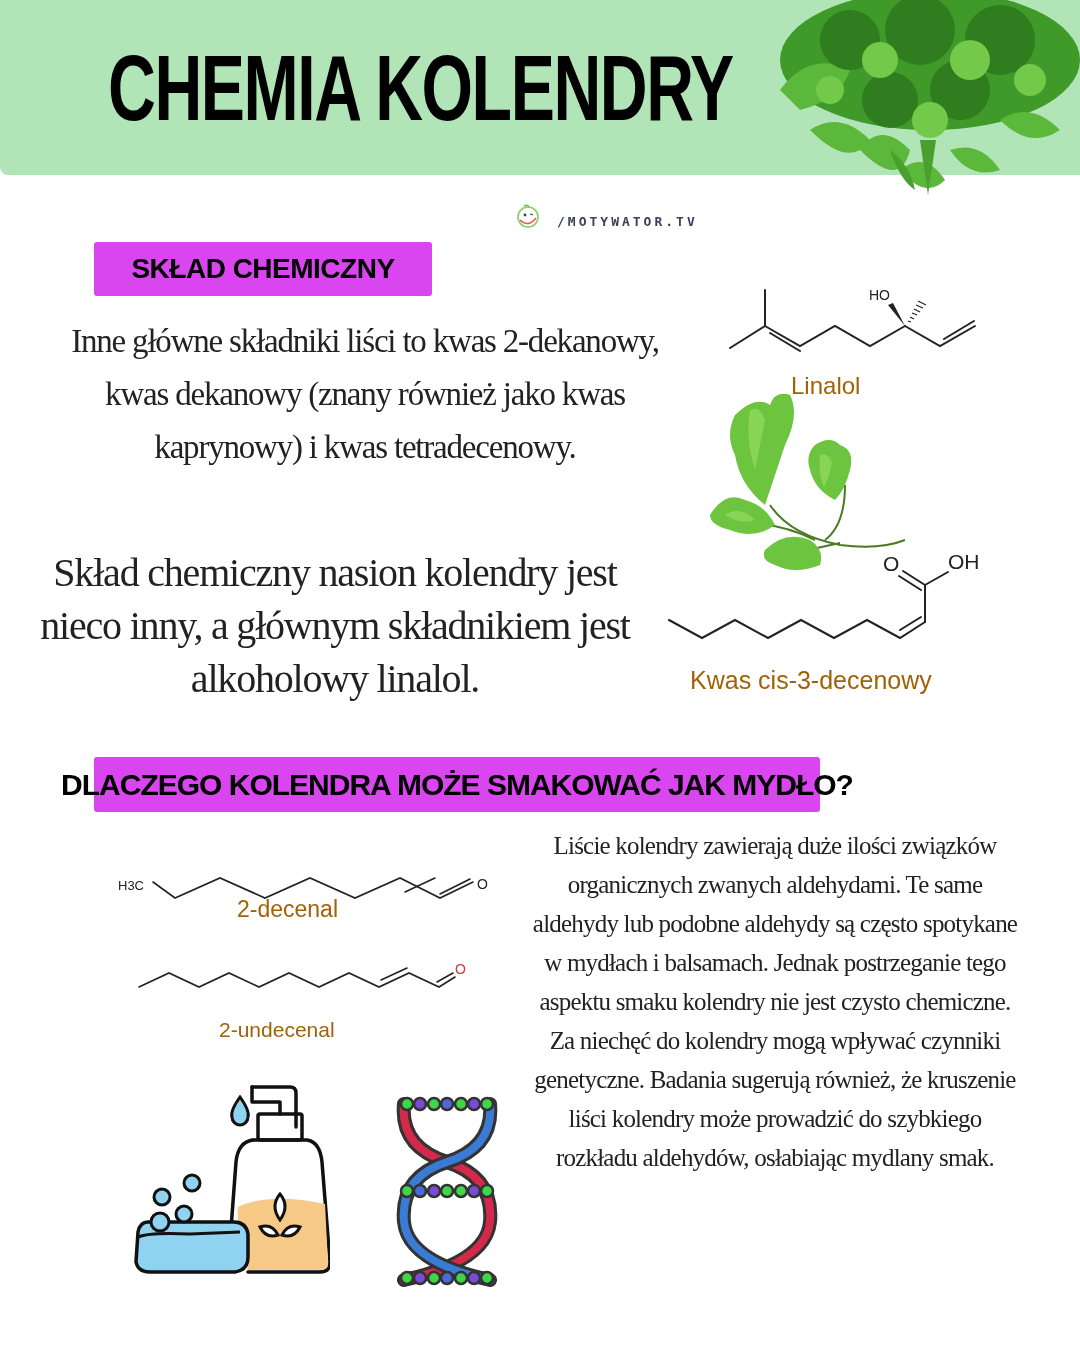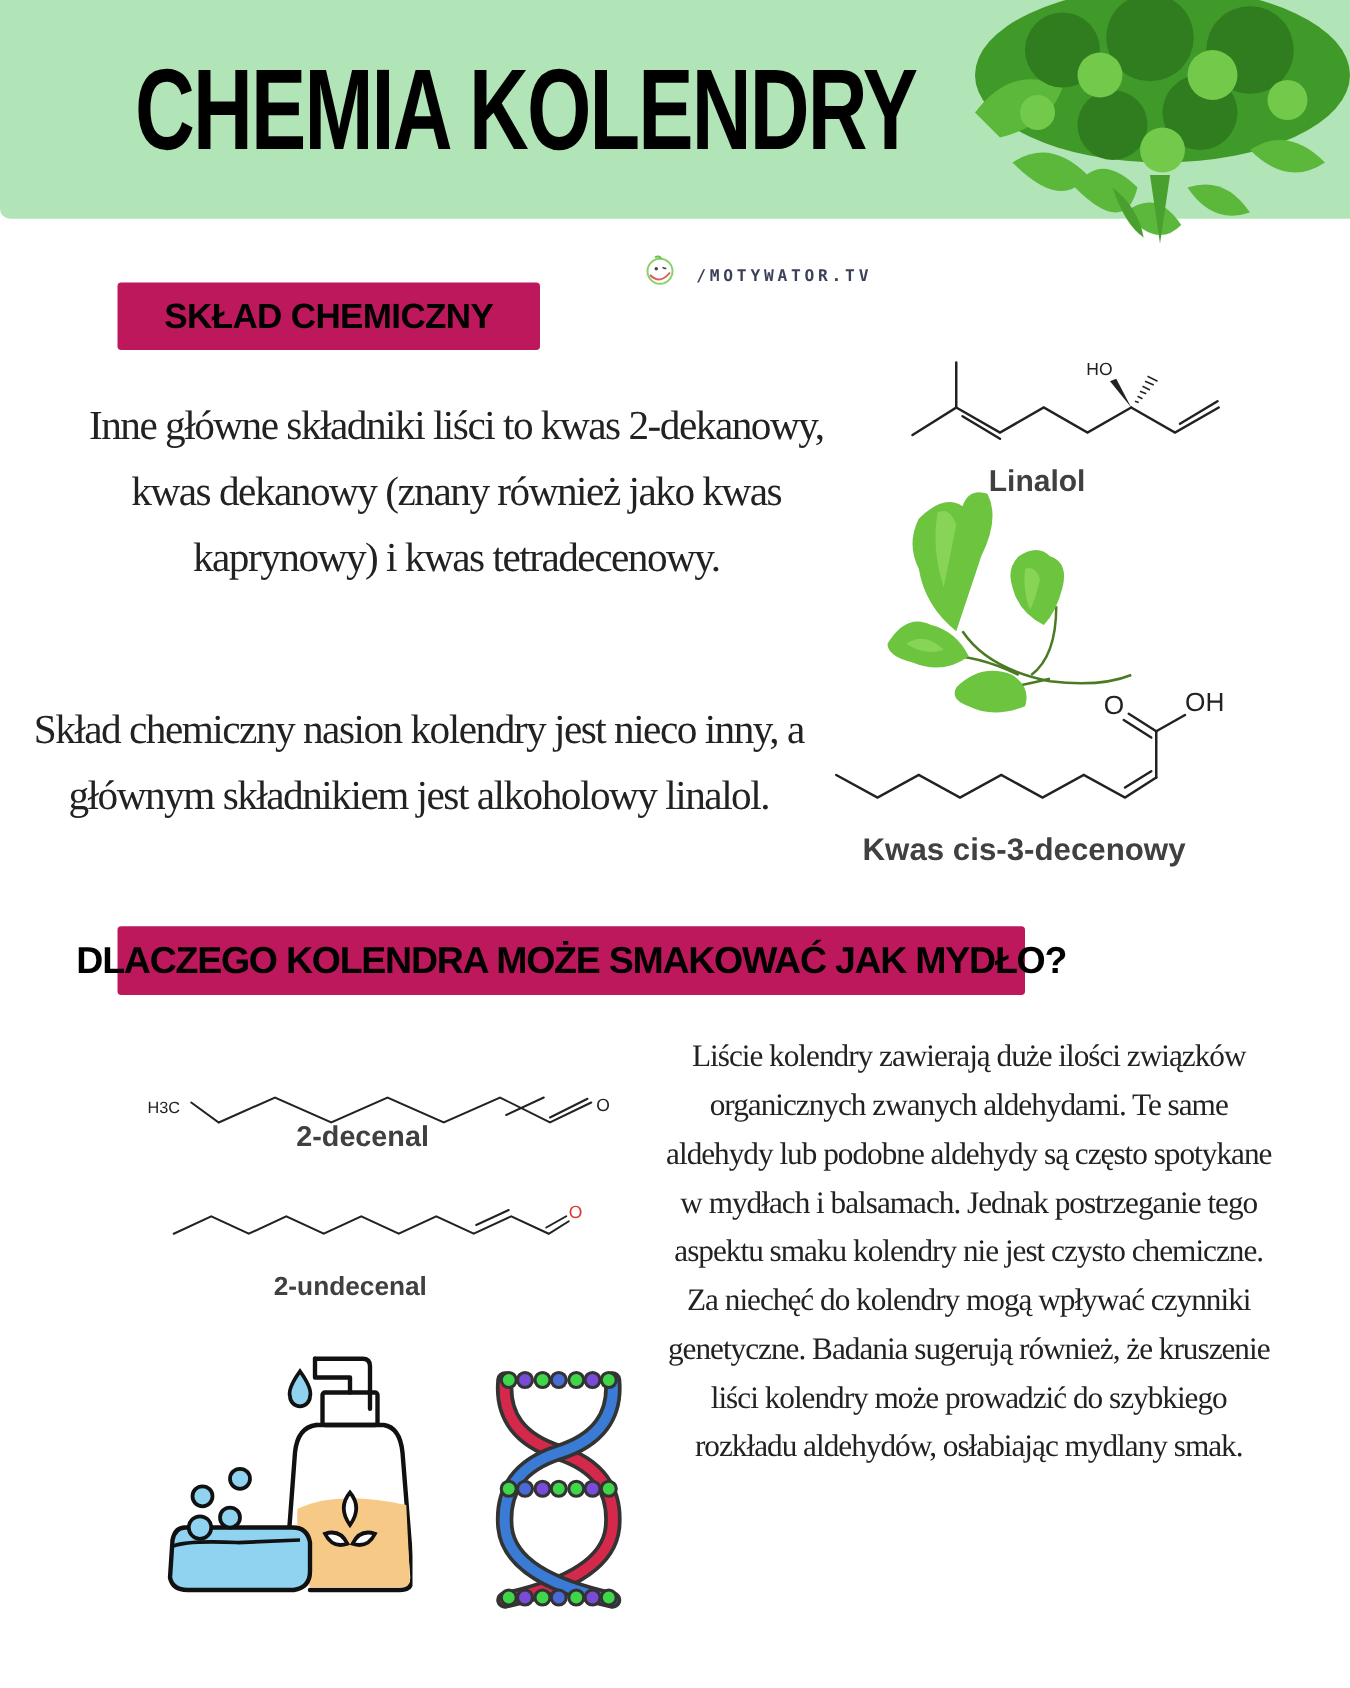--- a/index.html
+++ b/index.html
@@ -3,28 +3,28 @@
 <meta charset="utf-8">
 <style>
   html, body { margin: 0; padding: 0; }
   body { width: 1080px; height: 1350px; background: #ffffff; position: relative; overflow: hidden; font-family: "Liberation Sans", sans-serif; color: #111; }
   .abs { position: absolute; }
   .header-band { left: 0; top: 0; width: 1080px; height: 175px; background: #b1e4b6; border-bottom-left-radius: 8px; }
   .title { left: 108px; top: 42px; font-family: "Liberation Sans", sans-serif; font-weight: 700; font-size: 92px; letter-spacing: -2px; line-height: 1; transform: scaleX(0.72); transform-origin: left top; color: #000; white-space: nowrap; }
   .herb { left: 770px; top: 0; width: 310px; height: 200px; }
   .brand { left: 515px; top: 203px; display: flex; align-items: flex-end; gap: 16px; }
   .brand-text { font-family: "DejaVu Sans Mono", monospace; font-weight: 700; font-size: 13px; letter-spacing: 3px; color: #3b4257; }
-  .badge { background: #be185d; border-radius: 3px; font-weight: 700; color: #000; display: flex; align-items: center; justify-content: center; white-space: nowrap; }
+  .badge { background: #d946ef; border-radius: 3px; font-weight: 700; color: #000; display: flex; align-items: center; justify-content: center; white-space: nowrap; margin-top: 16px; }
   .badge1 { left: 94px; top: 226px; width: 338px; height: 54px; font-size: 28px; letter-spacing: -0.5px; }
   .badge2 { left: 94px; top: 741px; width: 726px; height: 55px; font-size: 30px; letter-spacing: -1px; }
   .para { font-family: Liberation Serif, serif; font-weight: 400; color: #222; text-align: center; }
   .p1 { left: 60px; top: 315px; width: 610px; font-size: 33px; line-height: 53px; letter-spacing: -1.2px; }
-  .p2 { left: 20px; top: 546px; width: 630px; font-size: 33px; line-height: 53px; letter-spacing: -1.2px; margin-top: 12px; }
+  .p2 { left: 20px; top: 546px; width: 630px; font-size: 40px; line-height: 53px; letter-spacing: -1.2px; }
   .p3 { left: 530px; top: 826px; width: 490px; font-size: 25px; line-height: 39px; letter-spacing: -0.8px; }
-  .mol-label { font-weight: 700; color: #404040; white-space: nowrap; }
+  .mol-label { font-weight: 400; color: #a16207; white-space: nowrap; }
   .lbl-linalol { left: 791px; top: 372px; font-size: 24px; }
   .lbl-kwas { left: 690px; top: 666px; font-size: 25px; }
   .lbl-decenal { left: 237px; top: 896px; font-size: 23px; }
   .lbl-undecenal { left: 219px; top: 1018px; font-size: 21px; }
   svg { display: block; }
 </style>
 </head>
 <body>
 
 <div class="abs header-band"></div>

